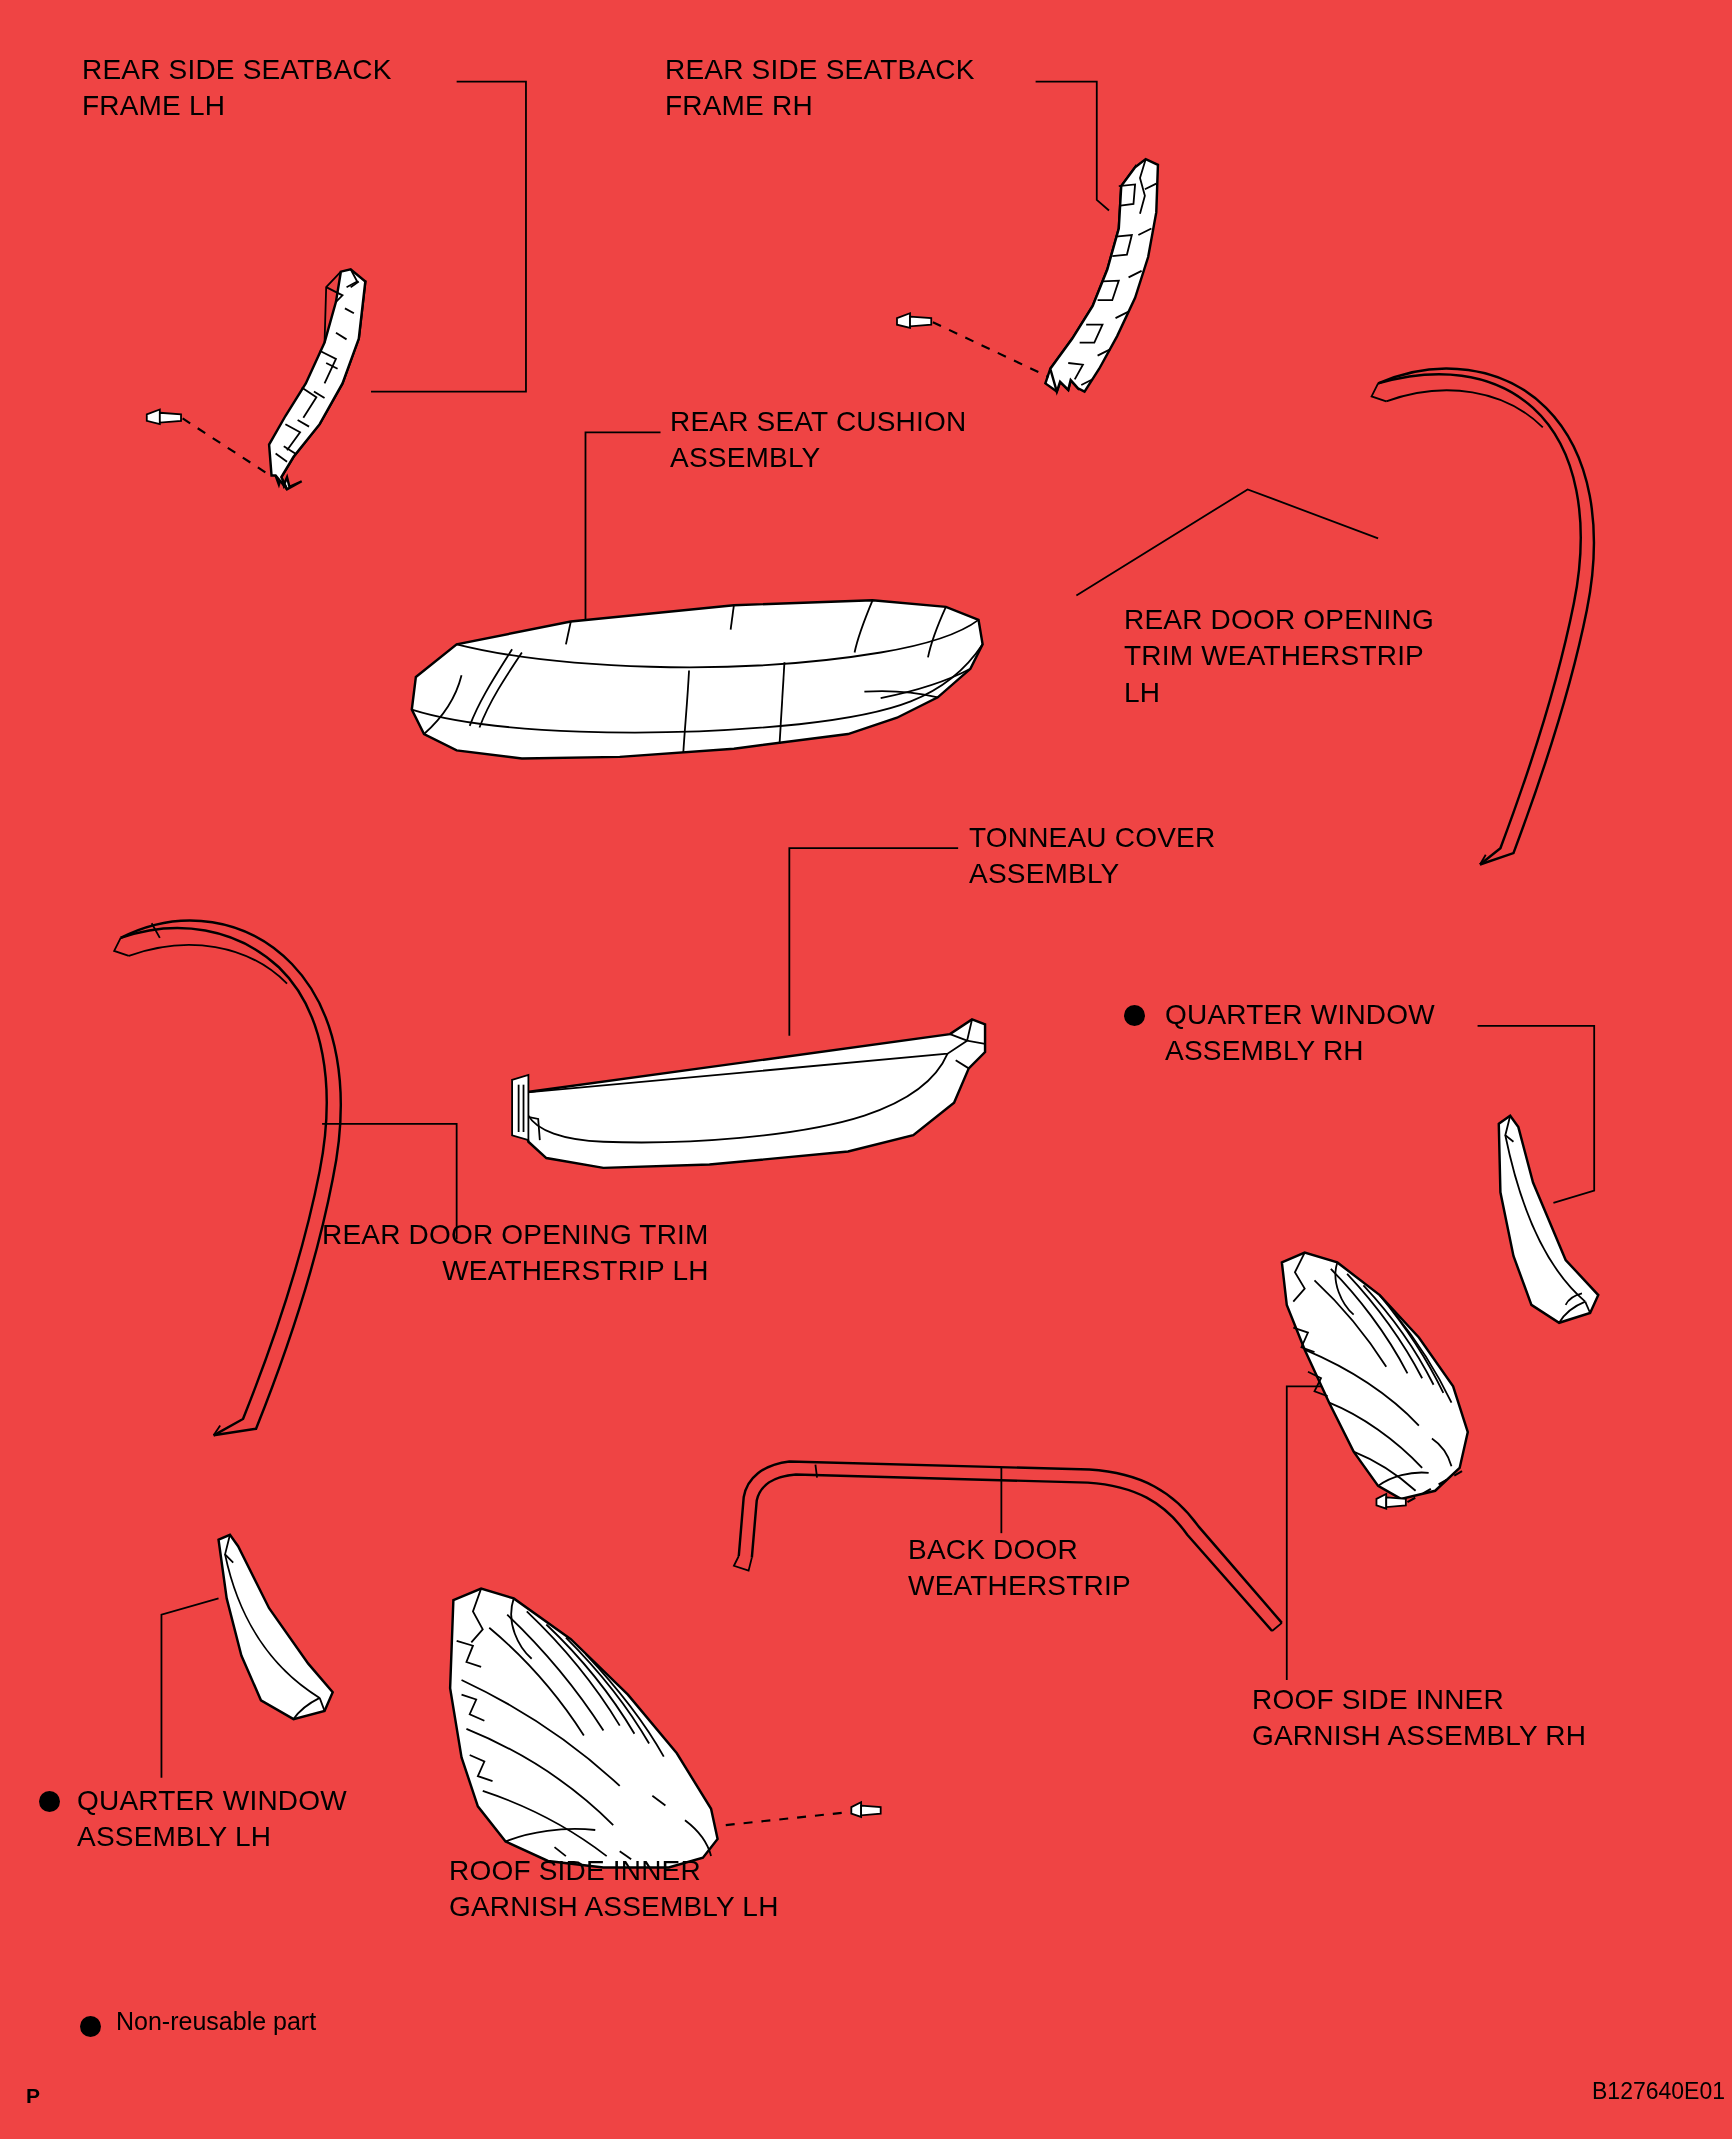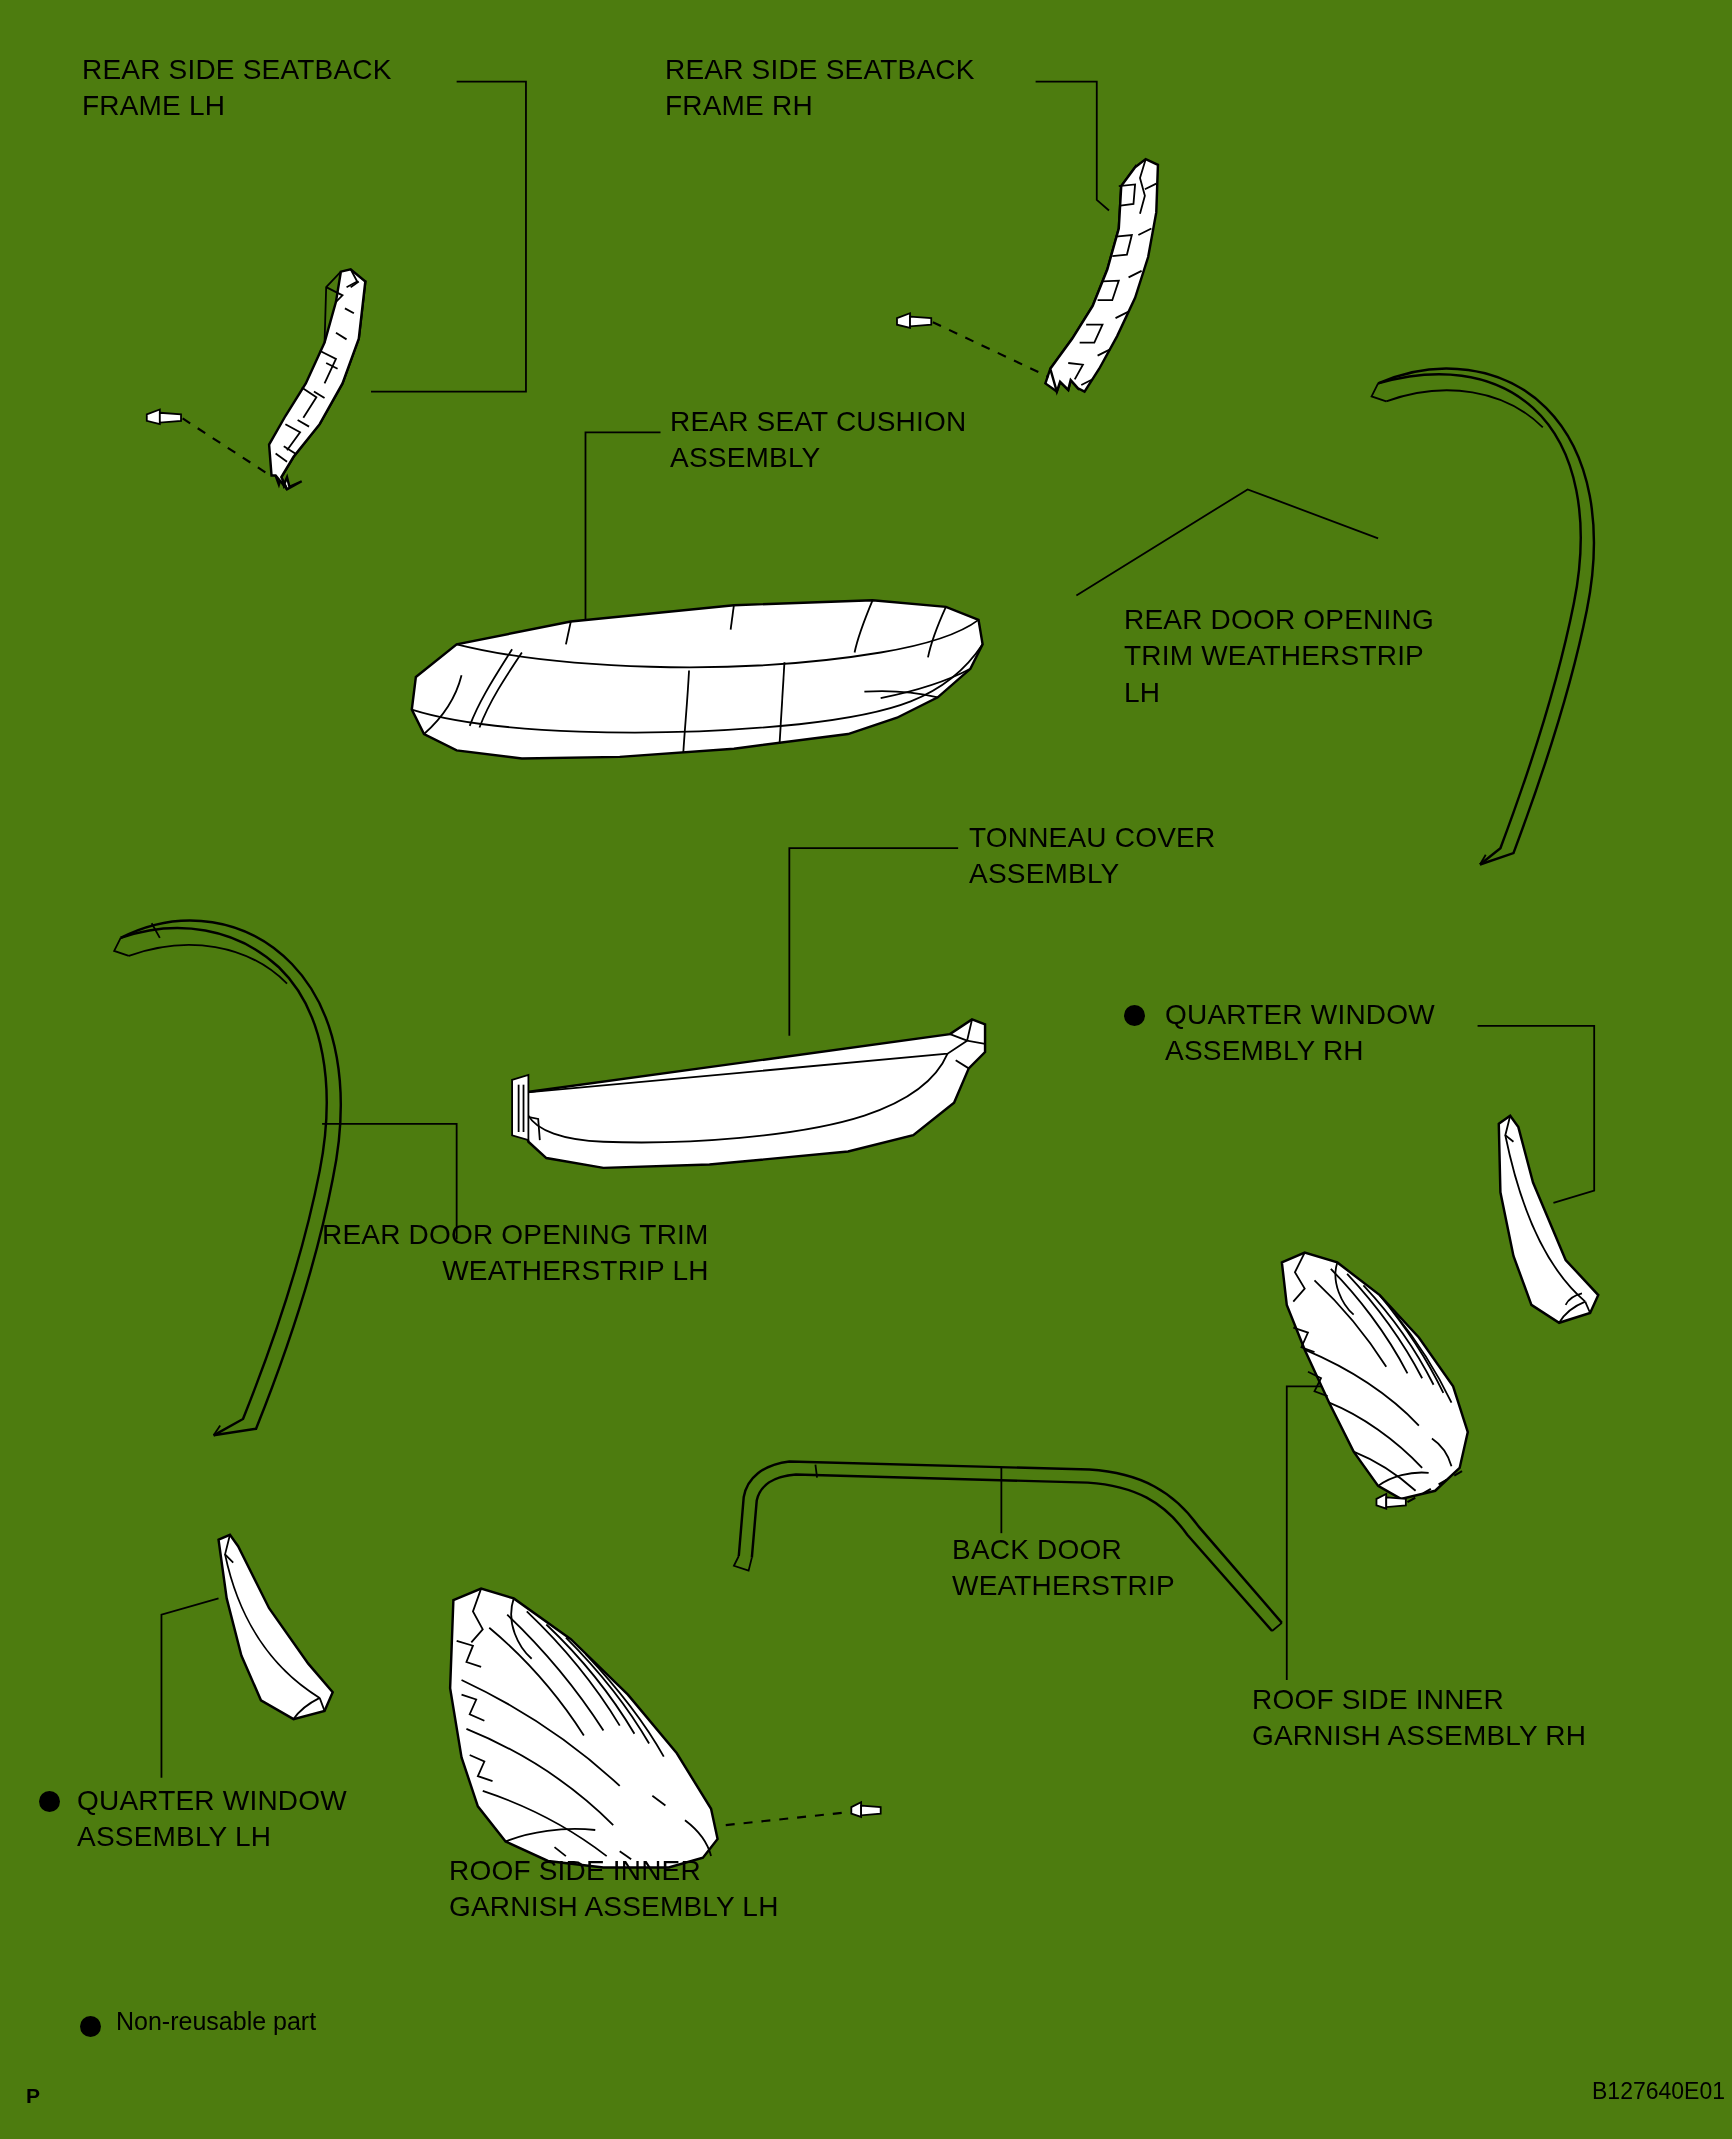--- a/index.html
+++ b/index.html
@@ -7,21 +7,21 @@
     padding: 0;
     background: #ffffff;
   }
   body {
     font-family: "Liberation Sans", sans-serif;
   }
   #page {
     position: relative;
     width: 1732px;
     height: 2140px;
-    background: #4d7c0f;
+    background: #ef4444;
     overflow: hidden;
   }
   .label {
     position: absolute;
     font-family: "Liberation Sans", sans-serif;
     font-size: 28px;
     line-height: 1.30;
     color: #000000;
     white-space: pre-line;
     letter-spacing: 0.2px;
@@ -284,21 +284,21 @@
 LH</div>
   <div class="label" style="left:969px; top:820px;">TONNEAU COVER
 ASSEMBLY</div>
 
   <span class="bullet" style="left:1124px; top:1005px;"></span>
   <div class="label" style="left:1165px; top:997px;">QUARTER WINDOW
 ASSEMBLY RH</div>
 
   <div class="label" style="left:322px; top:1217px;text-align:right;">REAR DOOR OPENING TRIM
 WEATHERSTRIP LH</div>
-  <div class="label" style="left:908px; top:1532px;margin-left:44px;">BACK DOOR
+  <div class="label" style="left:908px; top:1532px;">BACK DOOR
 WEATHERSTRIP</div>
   <div class="label" style="left:1252px; top:1682px;">ROOF SIDE INNER
 GARNISH ASSEMBLY RH</div>
 
   <span class="bullet" style="left:39px; top:1791px;"></span>
   <div class="label" style="left:77px; top:1783px;">QUARTER WINDOW
 ASSEMBLY LH</div>
 
   <div class="label" style="left:449px; top:1853px;">ROOF SIDE INNER
 GARNISH ASSEMBLY LH</div>

